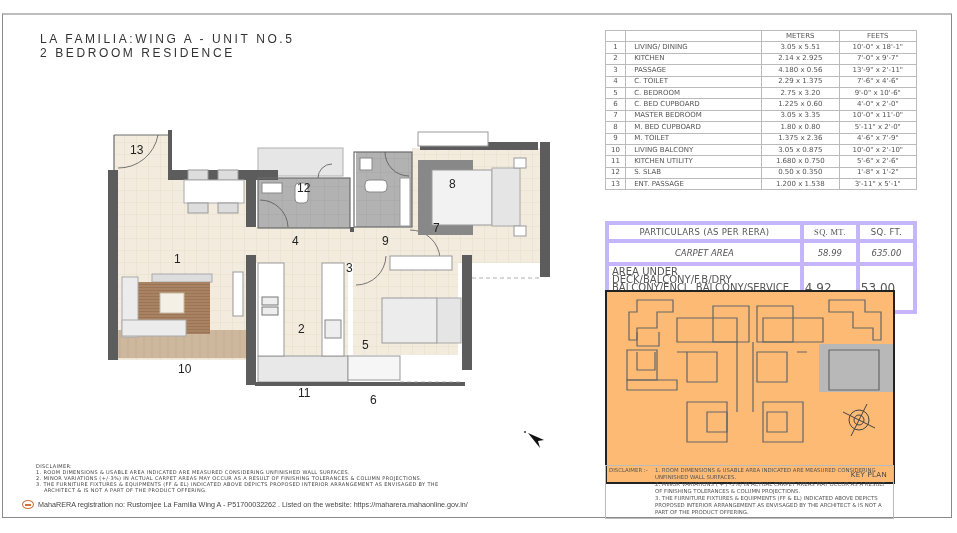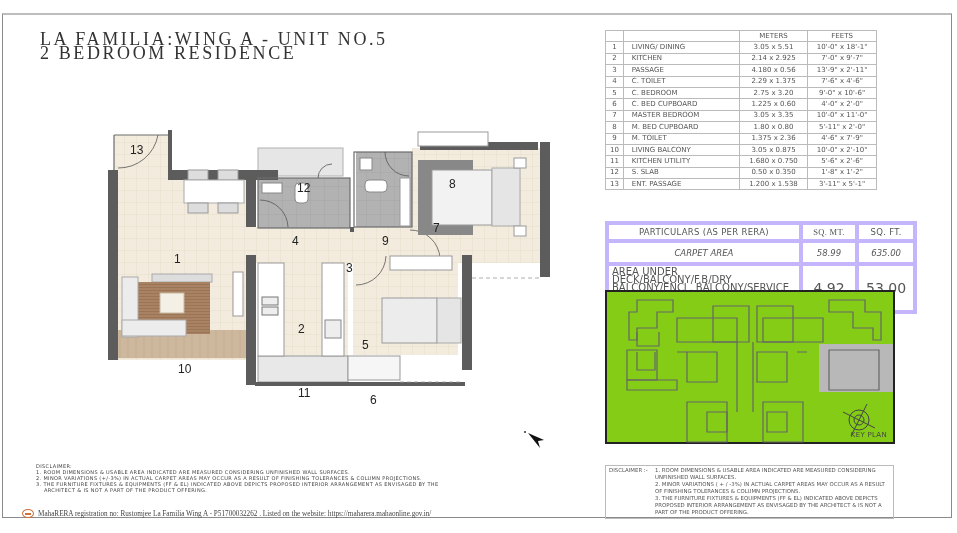--- a/index.html
+++ b/index.html
@@ -1,45 +1,45 @@
 <!DOCTYPE html>
 <html><head>
 <meta charset="utf-8">
 <style>
   html,body{margin:0;padding:0;background:#fff;}
   body{width:957px;height:533px;position:relative;overflow:hidden;font-family:"Liberation Sans",sans-serif;color:#333;}
   .frame{position:absolute;left:2px;top:13px;width:950px;height:505px;border:1px solid #8a8a8a;border-top:2px solid #bdbdbd;box-sizing:border-box;}
-  .title{position:absolute;left:40px;top:32px;font-size:18px;letter-spacing:2.6px;line-height:14px;color:#333;font-family:Liberation Serif, serif;font-weight:400;}
+  .title{position:absolute;left:40px;top:32px;font-size:12px;letter-spacing:2.6px;line-height:14px;color:#333;font-family:Liberation Sans, sans-serif;font-weight:400;}
   .title div{white-space:nowrap;}
   
   .plan{position:absolute;left:100px;top:130px;width:460px;height:290px;}
   .plan svg{position:absolute;left:0;top:0;}
   .room-num{position:absolute;font-size:12px;color:#222;font-family:"Liberation Sans",sans-serif;}
   .north{position:absolute;left:522px;top:428px;}
   
   table{border-collapse:collapse;}
-  .dims{position:absolute;left:605px;top:30px;width:272px;font-size:7px;color:#555;font-family:"DejaVu Sans",sans-serif;padding-left:25px;}
+  .dims{position:absolute;left:605px;top:30px;width:312px;font-size:7px;color:#555;font-family:"DejaVu Sans",sans-serif;padding-left:25px;}
   .dims td,.dims th{border:1px solid #bbb;padding:0 2px;height:10.4px;line-height:9px;white-space:nowrap;font-weight:normal;}
   .dims th{text-align:center;}
   .dims td.n{width:14px;text-align:center;}
   .dims td.nm{width:117px;padding-left:8px;}
   .dims td.m,.dims td.f{text-align:center;width:68px;}
   .rera{position:absolute;left:605px;top:221px;width:312px;font-size:7px;color:#555;font-family:"DejaVu Sans",sans-serif;}
   .rera td,.rera th{border:4px solid #c4b5fd;font-weight:normal;}
   .rera th{font-size:8.5px;height:12px;text-align:center;letter-spacing:0.3px;}
   .rera .big{font-size:8.5px;text-align:center;height:17px;font-style:italic;}
   .rera .desc{font-size:10px;line-height:8px;padding:2px 3px;text-align:left;}
-  .rera .val{font-size:14px;text-align:center;}
-  .keyplan{position:absolute;left:605px;top:290px;width:290px;height:154px;border:2px solid #222;box-sizing:border-box;background:#84cc16;}
+  .rera .val{font-size:12px;text-align:left;}
+  .keyplan{position:absolute;left:605px;top:290px;width:290px;height:194px;border:2px solid #222;box-sizing:border-box;background:#fdba74;}
   .keylabel{position:absolute;right:6px;bottom:3px;font-size:7px;color:#444;font-family:"DejaVu Sans",sans-serif;letter-spacing:.3px;}
   .disc-right{position:absolute;left:605px;top:465px;width:289px;border:1px solid #bbb;font-size:5.4px;line-height:7px;color:#555;padding:1px 3px 2px 3px;box-sizing:border-box;font-family:"DejaVu Sans",sans-serif;}
   .disc-right .lbl{position:absolute;left:3px;top:1px;}
   .disc-right .items{margin-left:46px;}
   .disc-left{position:absolute;left:36px;top:463px;font-size:5px;line-height:6px;color:#444;font-family:"DejaVu Sans",sans-serif;letter-spacing:.35px;white-space:nowrap;}
-  .reg{position:absolute;left:22px;top:500px;font-size:7.2px;color:#444;display:flex;align-items:center;gap:4px;font-family:Liberation Serif, serif;white-space:nowrap;margin-top:9px;}
+  .reg{position:absolute;left:22px;top:500px;font-size:7.2px;color:#444;display:flex;align-items:center;gap:4px;font-family:Liberation Sans, sans-serif;white-space:nowrap;}
   .reg .logo{width:10px;height:7px;border:1.5px solid #d0703a;border-radius:50%;display:inline-block;position:relative;}
   .reg .logo:after{content:"";position:absolute;left:2px;top:2.5px;width:6px;height:2px;background:#d0703a;}
 </style>
 </head>
 <body>
 
 <div class="frame"></div>
 
 <div class="title">
   <div>LA FAMILIA:WING A - UNIT NO.5</div>

